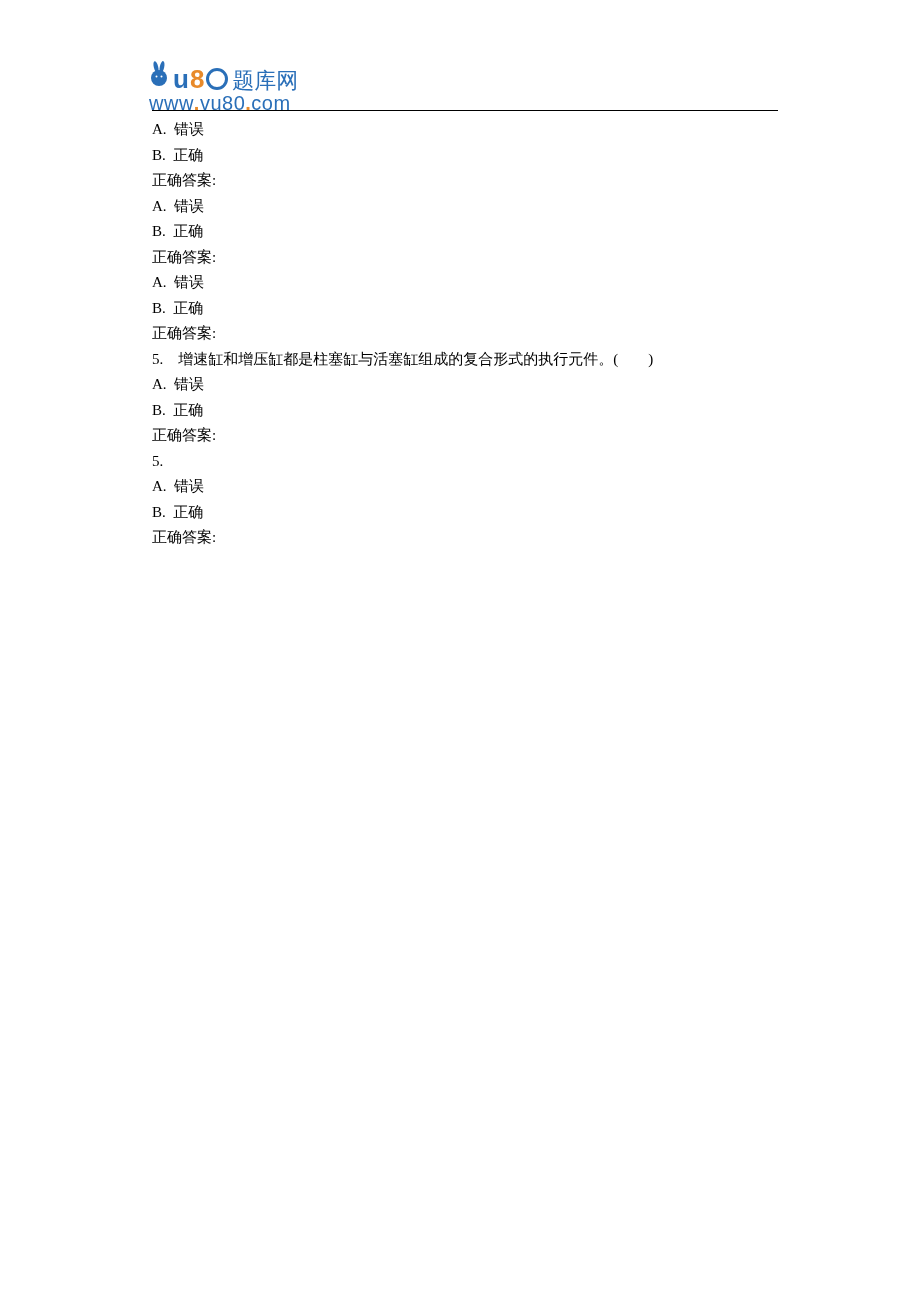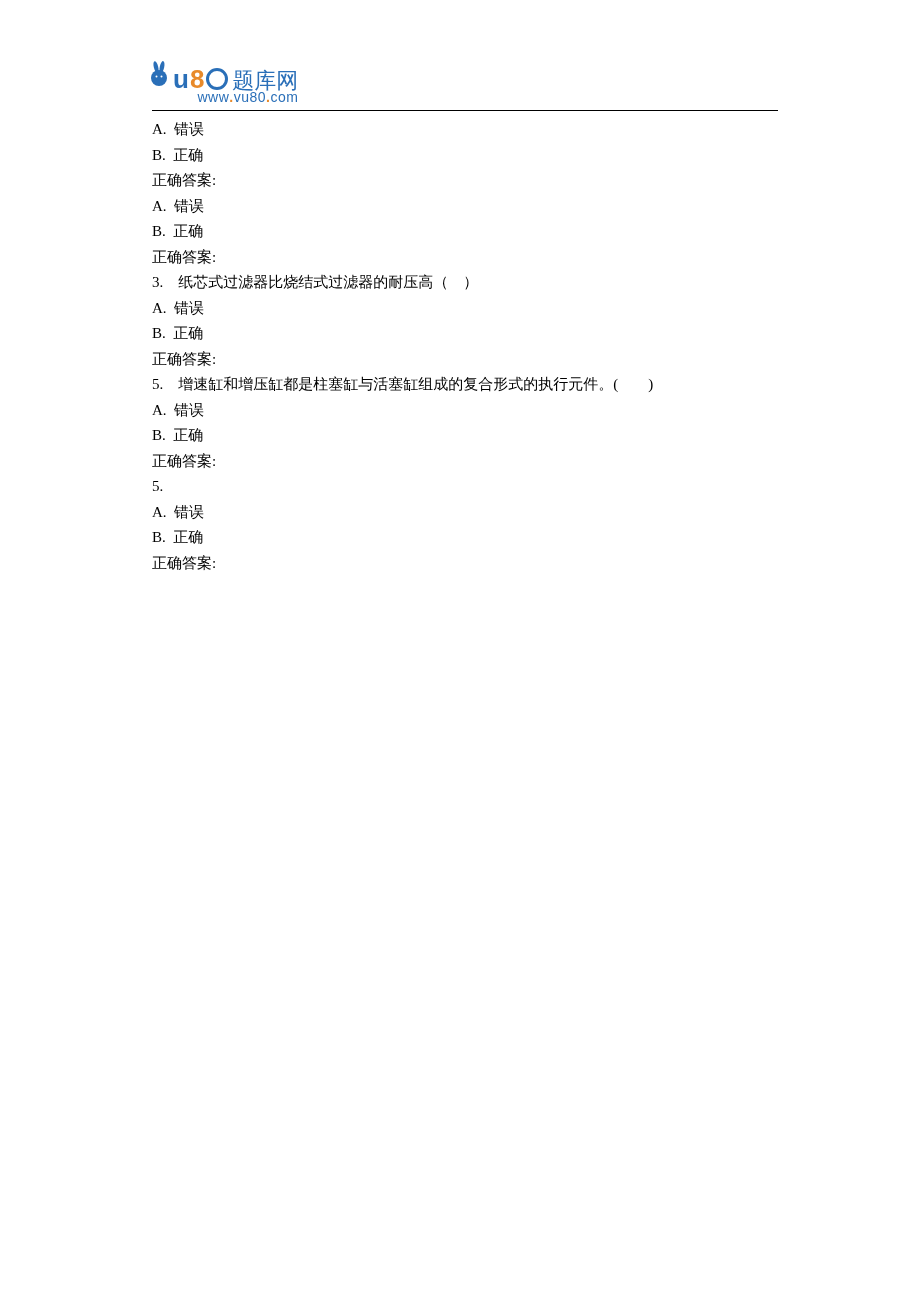--- a/index.html
+++ b/index.html
@@ -63,26 +63,25 @@
     }
     .logo-cn {
       font-family: "KaiTi", "楷体", serif;
       font-size: 22px;
       font-weight: 400;
       color: #2a6fb8;
       margin-left: 4px;
     }
     .logo-row2 {
       font-family: Arial, sans-serif;
-      font-size: 14px;
+      font-size: 20px;
       color: #2a6fb8;
       letter-spacing: 0.5px;
       margin-top: -2px;
       margin-left: 1px;
-      text-align: right;
     }
     .logo-row2 .dot { color: #e88a2a; font-weight: 900; }
     .divider {
       height: 1px;
       background: #000;
       margin-top: 2px;
       margin-bottom: 6px;
     }
     .content p {
       white-space: pre;
@@ -120,21 +119,20 @@
 
   <div class="content">
     <p>A.  错误</p>
     <p>B.  正确</p>
     <p>正确答案:</p>
 
     <p>A.  错误</p>
     <p>B.  正确</p>
     <p>正确答案:</p>
 
-    <p>3.    纸芯式过滤器比烧结式过滤器的耐压高（    ）</p>
     <p>A.  错误</p>
     <p>B.  正确</p>
     <p>正确答案:</p>
 
     <p>5.    增速缸和增压缸都是柱塞缸与活塞缸组成的复合形式的执行元件。(        )</p>
     <p>A.  错误</p>
     <p>B.  正确</p>
     <p>正确答案:</p>
 
     <p>5.</p>

